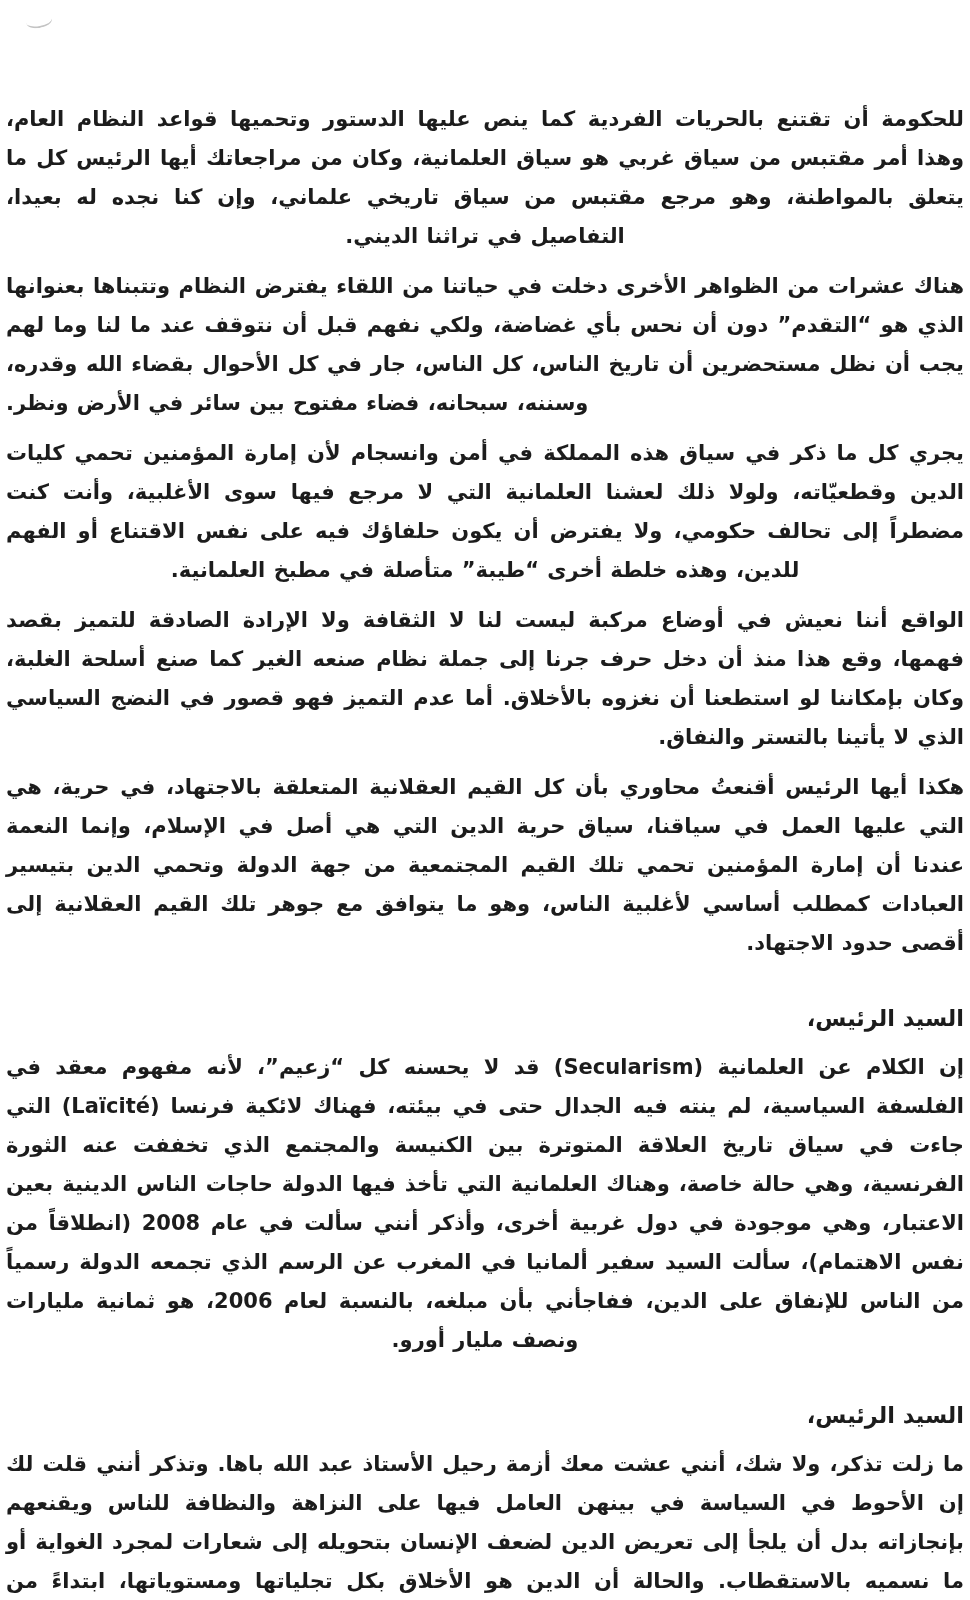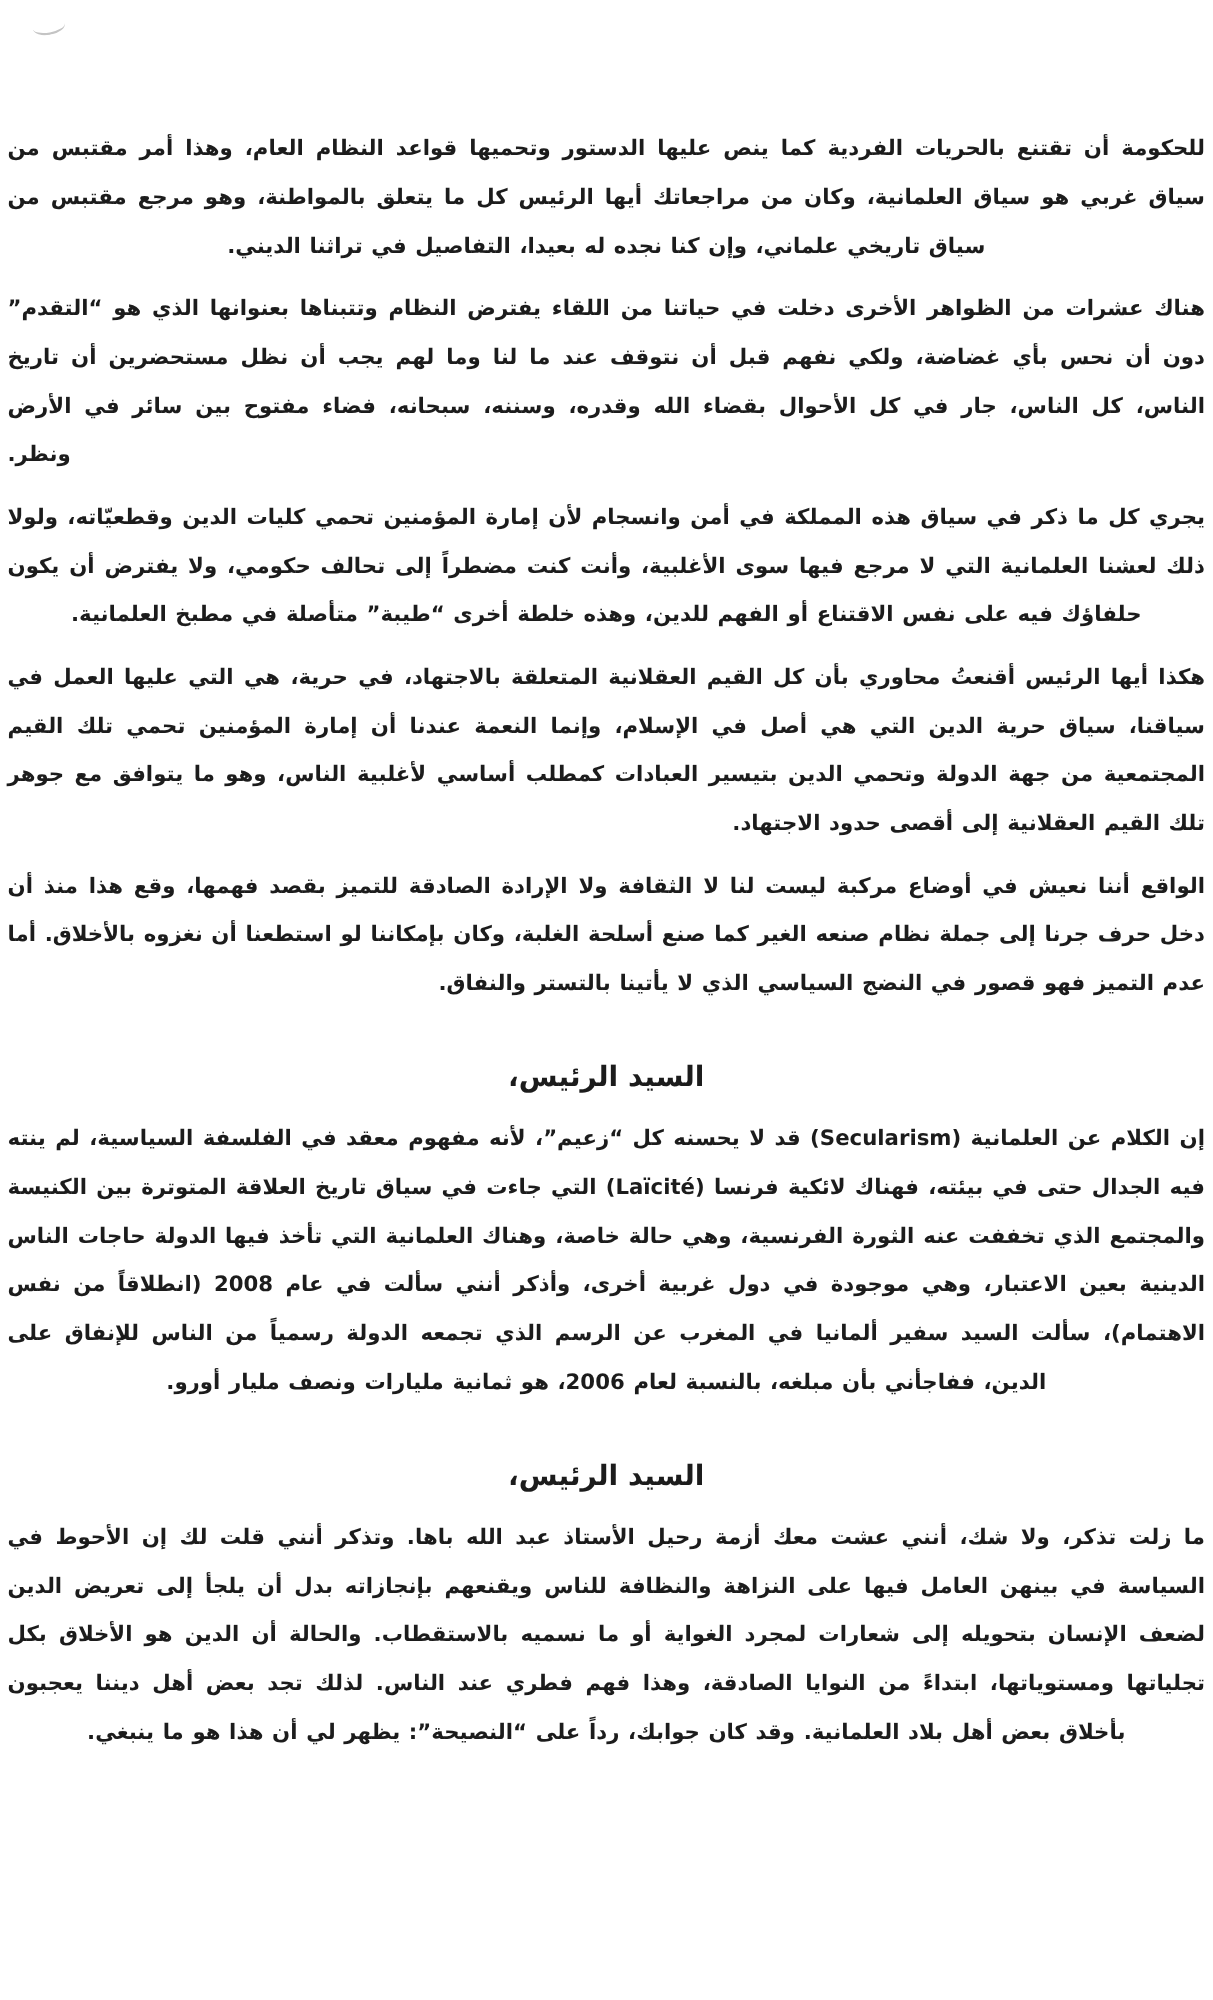--- a/index.html
+++ b/index.html
@@ -17,36 +17,36 @@
   .page {
     direction: rtl;
     box-sizing: border-box;
     width: 970px;
     min-height: 1600px;
     padding: 100px 6px 40px 6px;
     color: #1c1c1c;
   }
   .para {
     margin: 0 0 11px 0;
-    font-size: 17px;
+    font-size: 21px;
     font-weight: 700;
     line-height: 39px;
     text-align: justify;
     word-spacing: 1px;
     color: #1c1c1c;
   }
   .last-center { text-align-last: center; }
   .last-left   { text-align-last: left; }
   .last-right  { text-align-last: right; }
   .salutation {
     margin: 36px 0 10px 0;
     font-size: 22.5px;
     font-weight: 700;
     line-height: 39px;
-    text-align: center;
+    text-align: right;
     color: #1c1c1c;
   }
   .scan-artifact {
     position: absolute;
     top: 14px;
     left: 26px;
     width: 26px;
     height: 12px;
     border-bottom: 2px solid #8a8a8a;
     border-radius: 50%;
@@ -61,23 +61,23 @@
 <span class="scan-artifact"></span>
 
 <main class="page" dir="rtl" lang="ar">
 
   <p class="para last-center">للحكومة أن تقتنع بالحريات الفردية كما ينص عليها الدستور وتحميها قواعد النظام العام، وهذا أمر مقتبس من سياق غربي هو سياق العلمانية، وكان من مراجعاتك أيها الرئيس كل ما يتعلق بالمواطنة، وهو مرجع مقتبس من سياق تاريخي علماني، وإن كنا نجده له بعيدا، التفاصيل في تراثنا الديني.</p>
 
   <p class="para last-left">هناك عشرات من الظواهر الأخرى دخلت في حياتنا من اللقاء يفترض النظام وتتبناها بعنوانها الذي هو “التقدم” دون أن نحس بأي غضاضة، ولكي نفهم قبل أن نتوقف عند ما لنا وما لهم يجب أن نظل مستحضرين أن تاريخ الناس، كل الناس، جار في كل الأحوال بقضاء الله وقدره، وسننه، سبحانه، فضاء مفتوح بين سائر في الأرض ونظر.</p>
 
   <p class="para last-center">يجري كل ما ذكر في سياق هذه المملكة في أمن وانسجام لأن إمارة المؤمنين تحمي كليات الدين وقطعيّاته، ولولا ذلك لعشنا العلمانية التي لا مرجع فيها سوى الأغلبية، وأنت كنت مضطراً إلى تحالف حكومي، ولا يفترض أن يكون حلفاؤك فيه على نفس الاقتناع أو الفهم للدين، وهذه خلطة أخرى “طيبة” متأصلة في مطبخ العلمانية.</p>
 
+  <p class="para last-right">الواقع أننا نعيش في أوضاع مركبة ليست لنا لا الثقافة ولا الإرادة الصادقة للتميز بقصد فهمها، وقع هذا منذ أن دخل حرف جرنا إلى جملة نظام صنعه الغير كما صنع أسلحة الغلبة، وكان بإمكاننا لو استطعنا أن نغزوه بالأخلاق. أما عدم التميز فهو قصور في النضج السياسي الذي لا يأتينا بالتستر والنفاق.</p>
+
   <p class="para last-right">هكذا أيها الرئيس أقنعتُ محاوري بأن كل القيم العقلانية المتعلقة بالاجتهاد، في حرية، هي التي عليها العمل في سياقنا، سياق حرية الدين التي هي أصل في الإسلام، وإنما النعمة عندنا أن إمارة المؤمنين تحمي تلك القيم المجتمعية من جهة الدولة وتحمي الدين بتيسير العبادات كمطلب أساسي لأغلبية الناس، وهو ما يتوافق مع جوهر تلك القيم العقلانية إلى أقصى حدود الاجتهاد.</p>
-
-  <p class="para last-right">الواقع أننا نعيش في أوضاع مركبة ليست لنا لا الثقافة ولا الإرادة الصادقة للتميز بقصد فهمها، وقع هذا منذ أن دخل حرف جرنا إلى جملة نظام صنعه الغير كما صنع أسلحة الغلبة، وكان بإمكاننا لو استطعنا أن نغزوه بالأخلاق. أما عدم التميز فهو قصور في النضج السياسي الذي لا يأتينا بالتستر والنفاق.</p>
 
   <div class="salutation">السيد الرئيس،</div>
 
   <p class="para last-center">إن الكلام عن العلمانية (Secularism) قد لا يحسنه كل “زعيم”، لأنه مفهوم معقد في الفلسفة السياسية، لم ينته فيه الجدال حتى في بيئته، فهناك لائكية فرنسا (Laïcité) التي جاءت في سياق تاريخ العلاقة المتوترة بين الكنيسة والمجتمع الذي تخففت عنه الثورة الفرنسية، وهي حالة خاصة، وهناك العلمانية التي تأخذ فيها الدولة حاجات الناس الدينية بعين الاعتبار، وهي موجودة في دول غربية أخرى، وأذكر أنني سألت في عام 2008 (انطلاقاً من نفس الاهتمام)، سألت السيد سفير ألمانيا في المغرب عن الرسم الذي تجمعه الدولة رسمياً من الناس للإنفاق على الدين، ففاجأني بأن مبلغه، بالنسبة لعام 2006، هو ثمانية مليارات ونصف مليار أورو.</p>
 
   <div class="salutation">السيد الرئيس،</div>
 
   <p class="para last-center">ما زلت تذكر، ولا شك، أنني عشت معك أزمة رحيل الأستاذ عبد الله باها. وتذكر أنني قلت لك إن الأحوط في السياسة في بينهن العامل فيها على النزاهة والنظافة للناس ويقنعهم بإنجازاته بدل أن يلجأ إلى تعريض الدين لضعف الإنسان بتحويله إلى شعارات لمجرد الغواية أو ما نسميه بالاستقطاب. والحالة أن الدين هو الأخلاق بكل تجلياتها ومستوياتها، ابتداءً من النوايا الصادقة، وهذا فهم فطري عند الناس. لذلك تجد بعض أهل ديننا يعجبون بأخلاق بعض أهل بلاد العلمانية. وقد كان جوابك، رداً على “النصيحة”: يظهر لي أن هذا هو ما ينبغي.</p>
 
 </main>

